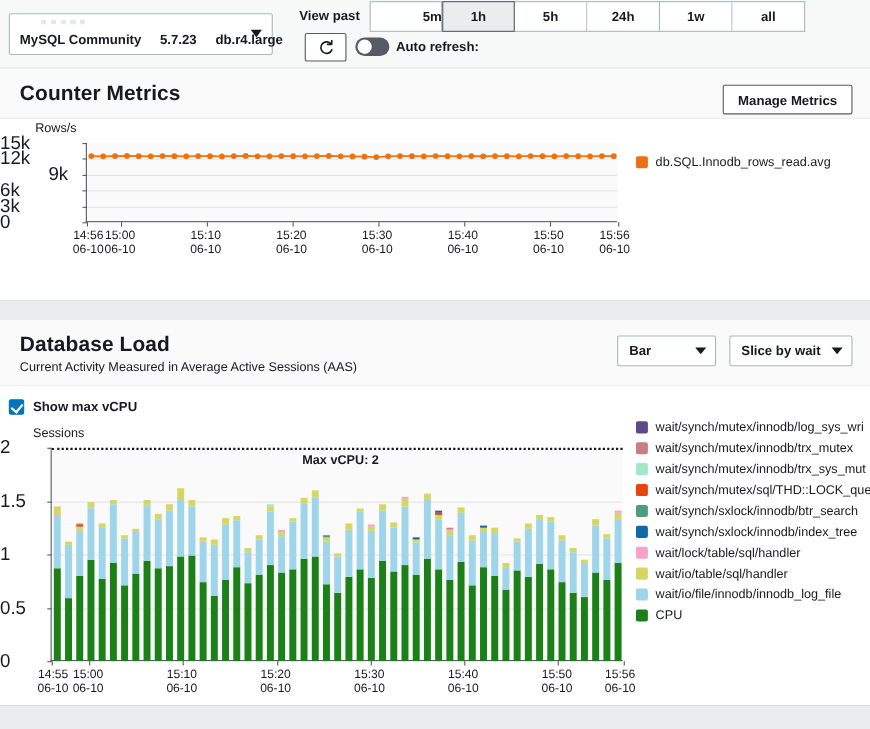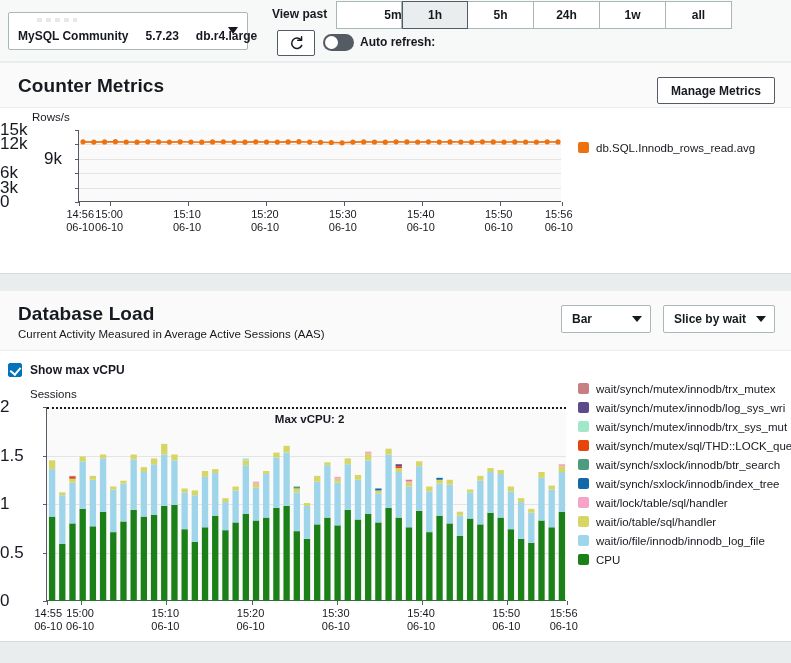--- a/index.html
+++ b/index.html
@@ -722,28 +722,28 @@
         <div class="xtick" style="left: 506.304px; top: 222px;">
           <div>15:50</div>
           <div>06-10</div>
         </div>
         <div class="xtick" style="left: 566px; top: 222px; transform: translateX(-58%);">
           <div>15:56</div>
           <div>06-10</div>
         </div>
         <div class="legend" style="left: 578px; top: -6px; width: 213px;">
           <div class="legend-item compact">
+            <span class="swatch" style="background: rgb(92, 75, 139);"></span>
+            <span class="legend-text">wait/synch/mutex/innodb/log_sys_wri</span>
+          </div>
+          <div class="legend-item compact">
             <span class="swatch" style="background: rgb(200, 127, 130);"></span>
             <span class="legend-text">wait/synch/mutex/innodb/trx_mutex</span>
           </div>
           <div class="legend-item compact">
-            <span class="swatch" style="background: rgb(92, 75, 139);"></span>
-            <span class="legend-text">wait/synch/mutex/innodb/log_sys_wri</span>
-          </div>
-          <div class="legend-item compact">
             <span class="swatch" style="background: rgb(162, 232, 200);"></span>
             <span class="legend-text">wait/synch/mutex/innodb/trx_sys_mut</span>
           </div>
           <div class="legend-item compact">
             <span class="swatch" style="background: rgb(232, 69, 13);"></span>
             <span class="legend-text">wait/synch/mutex/sql/THD::LOCK_quer</span>
           </div>
           <div class="legend-item compact">
             <span class="swatch" style="background: rgb(77, 155, 128);"></span>
             <span class="legend-text">wait/synch/sxlock/innodb/btr_search</span>

